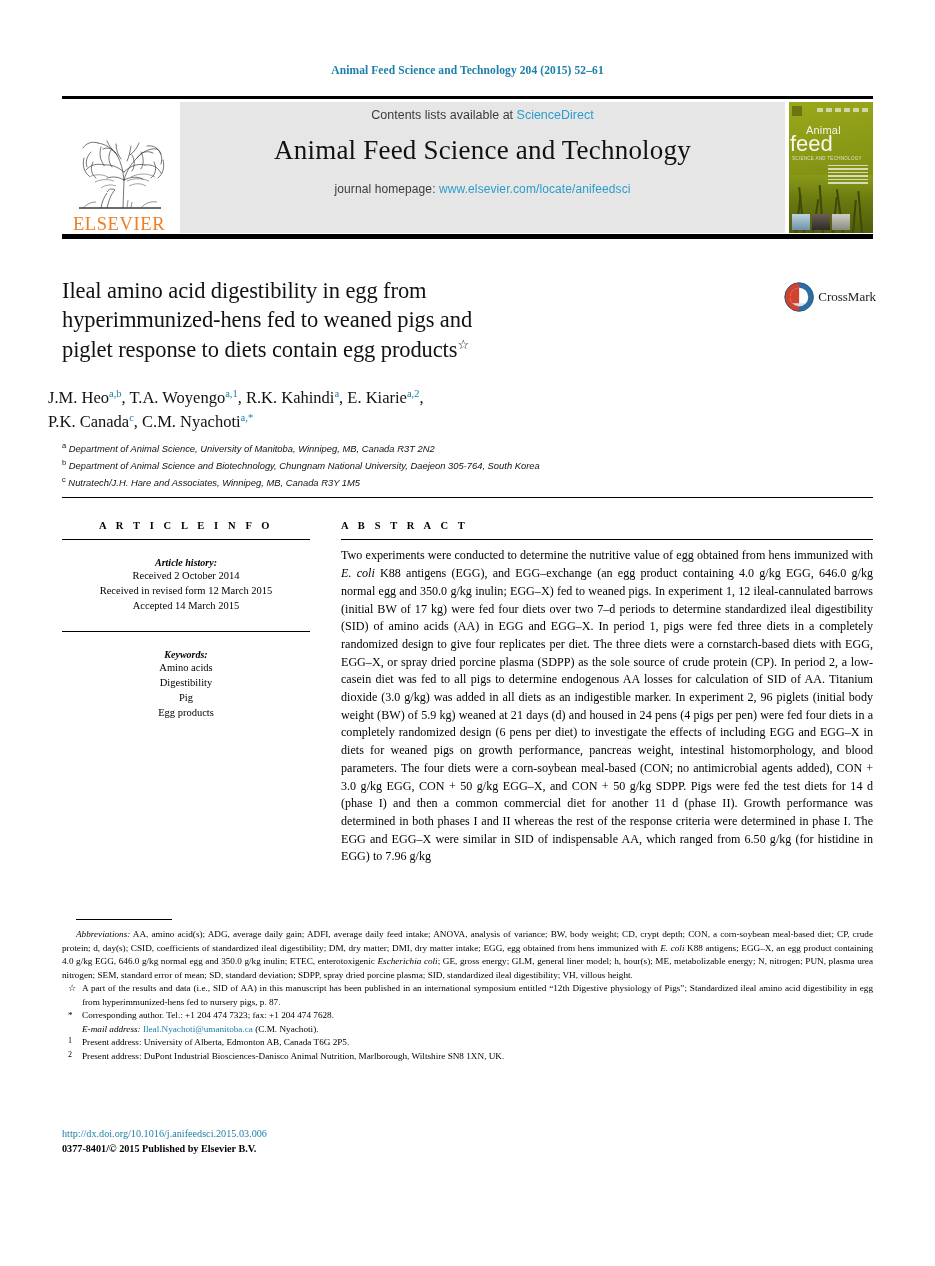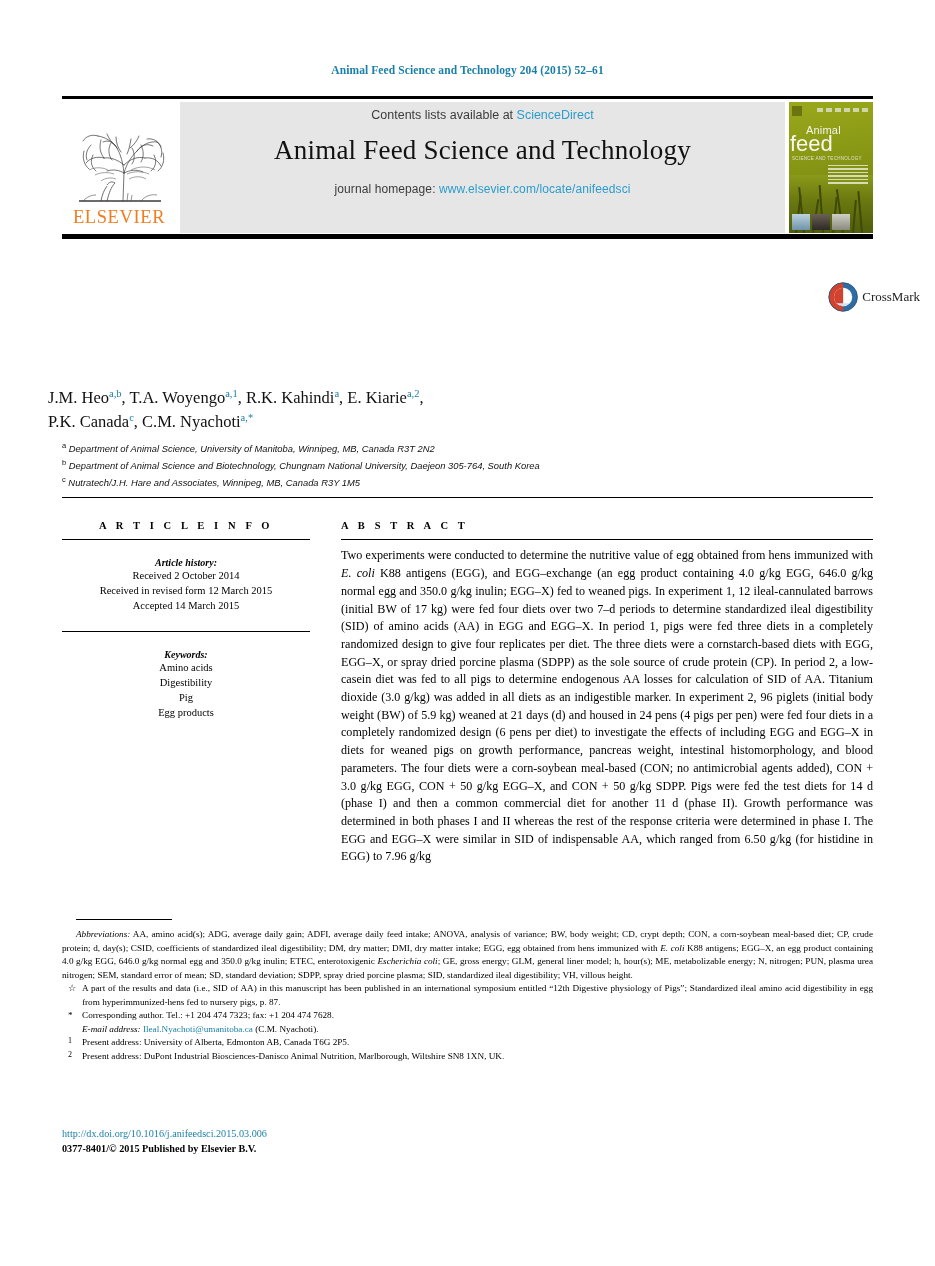--- a/index.html
+++ b/index.html
@@ -53,21 +53,21 @@
     height: 131px;
     padding-top: 3px;
   }
   .elsevier-logo {
     width: 114px;
     flex: 0 0 114px;
     display: flex;
     flex-direction: column;
     align-items: center;
     justify-content: flex-end;
-    padding-bottom: 7px;
+    padding-bottom: 0;
   }
   .elsevier-word {
     font-family: "Liberation Serif", serif;
     color: #ef7d22;
     font-size: 18.5px;
     letter-spacing: 0.6px;
     line-height: 1;
     margin-top: 1px;
   }
   .masthead-center {
@@ -170,21 +170,21 @@
     font-weight: normal;
     color: #111;
     margin: 0;
     letter-spacing: -0.1px;
   }
   .article-title .star { font-size: 13px; vertical-align: super; }
 
   .crossmark {
     position: absolute;
     top: 276px;
-    left: 828px;
+    left: 784px;
     width: 92px;
     height: 42px;
     display: flex;
     align-items: center;
   }
   .crossmark .cm-word {
     font-family: "Liberation Serif", serif;
     font-size: 13px;
     color: #222;
     margin-left: 4px;
@@ -403,20 +403,27 @@
           <i style="background:linear-gradient(180deg,#bcd2e0,#6f93a8)"></i>
           <i style="background:linear-gradient(180deg,#6b6055,#2e2a25)"></i>
           <i style="background:linear-gradient(180deg,#cfcfc6,#8a8a7c)"></i>
         </div>
       </div>
 
     </div>
   </div>
   <div class="masthead-rule-bottom"></div>
 
+  <div class="title-block">
+    <h1 class="article-title">
+      <span>Ileal amino acid digestibility in egg from</span><br>
+      <span>hyperimmunized-hens fed to weaned pigs and</span><br>
+      <span>piglet response to diets contain egg products</span><span class="star">☆</span>
+    </h1>
+  </div>
 
   <div class="crossmark">
     <svg width="38" height="38" viewBox="0 0 38 38">
       <circle cx="19" cy="19" r="18" fill="#2e6da4"></circle>
       <path d="M19 1 A18 18 0 0 0 19 37 Z" fill="#d1432f"></path>
       <circle cx="19" cy="19" r="11.5" fill="#ffffff"></circle>
       <path d="M19 7.5 A11.5 11.5 0 0 0 19 30.5 Z" fill="#d1432f"></path>
       <path d="M10.5 27 A11.5 11.5 0 0 0 27.5 27 Z" fill="#cfe3ef"></path>
       <circle cx="19" cy="19" r="18" fill="none" stroke="#1f4e73" stroke-width="1"></circle>
     </svg>

